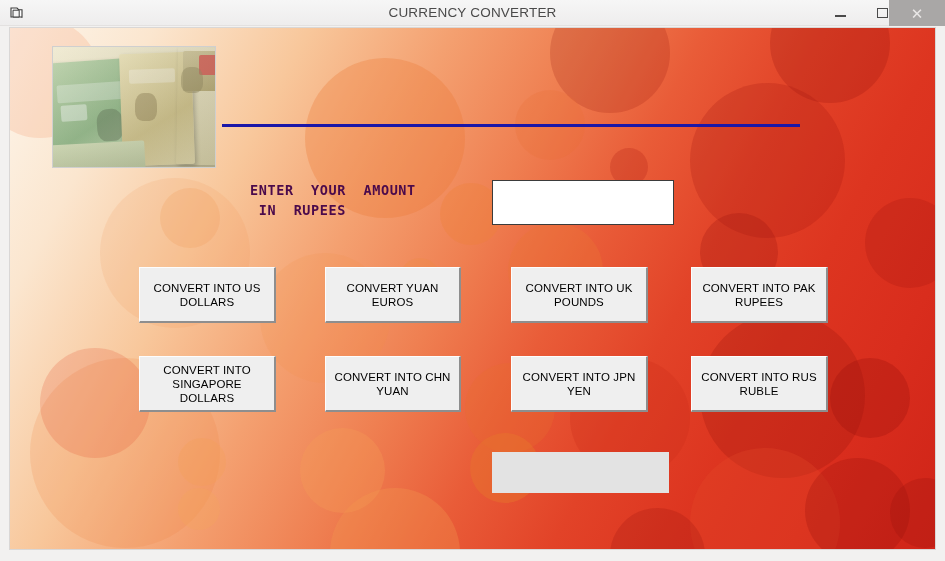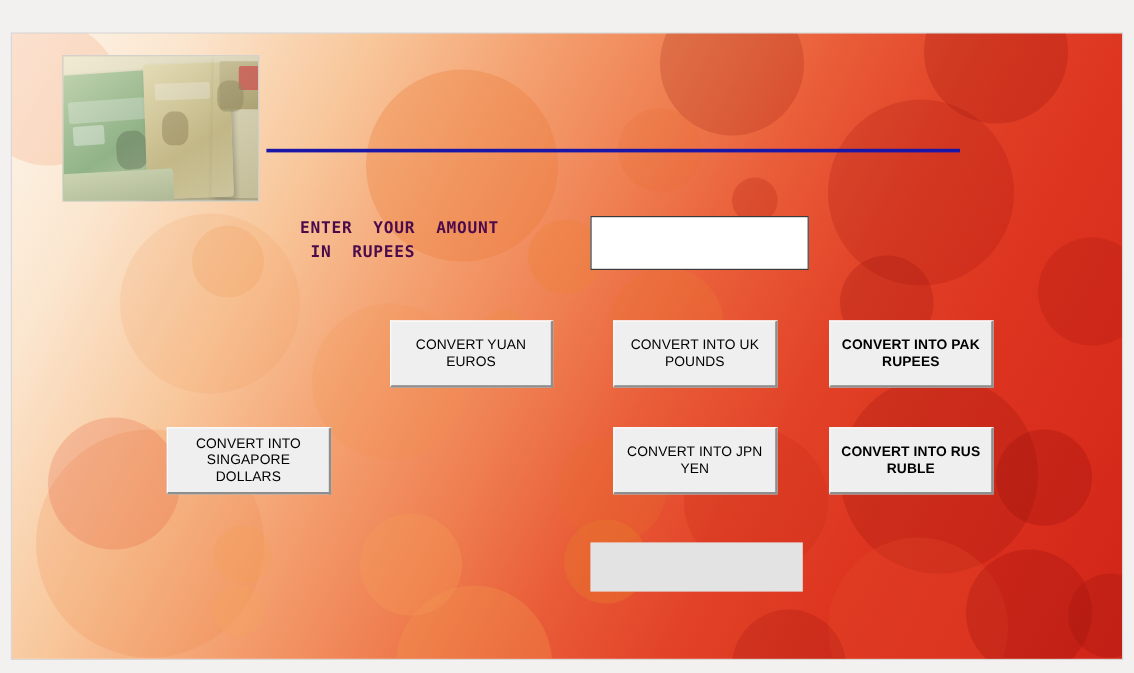--- a/index.html
+++ b/index.html
@@ -229,27 +229,47 @@
     justify-content: center;
     white-space: pre-line;
     cursor: default;
     padding: 0 4px;
   }
   .r1 { top: 239px; height: 56px; }
   .r2 { top: 328px; height: 56px; }
   .c1 { left: 129px; width: 137px; }
   .c2 { left: 315px; width: 136px; }
   .c3 { left: 501px; width: 137px; }
-  .c4 { left: 681px; width: 137px; font-weight: bold; }
+  .c4 { left: 681px; width: 137px; }
 </style>
 </head>
 <body>
 
 <div class="window">
 
+  <div class="titlebar">
+    <span class="title-icon">
+      <svg width="16" height="16" viewBox="0 0 16 16">
+        <path d="M2 3 h6 l1.6 1.7 H13 V12 H2 Z" fill="#ffffff" stroke="#3a3a3a" stroke-width="1.1"></path>
+        <path d="M4 5.2 h6.2 V12 H4 Z" fill="#f4f4f4" stroke="#3a3a3a" stroke-width="1"></path>
+        <path d="M12 11.4 l2 1.6 h-2 Z" fill="#6a6a6a"></path>
+      </svg>
+    </span>
+    <div class="title-text">CURRENCY CONVERTER</div>
+
+    <div class="winbtn winbtn-min">
+      <span class="glyph-min"></span>
+    </div>
+    <div class="winbtn winbtn-max">
+      <span class="glyph-max"></span>
+    </div>
+    <div class="winbtn winbtn-close">
+      <span class="glyph-close">✕</span>
+    </div>
+  </div>
 
   <div class="client">
 
     <div class="bubbles">
 
       <div class="bub" style="left:-30px;  top:-10px;  width:120px; height:120px; background:rgba(240,120,60,0.16);"></div>
       <div class="bub" style="left:90px;   top:150px;  width:150px; height:150px; background:rgba(240,140,70,0.13);"></div>
       <div class="bub" style="left:20px;   top:330px;  width:190px; height:190px; background:rgba(238,126,62,0.18);"></div>
       <div class="bub" style="left:30px;   top:320px;  width:110px; height:110px; background:rgba(226,80,50,0.22);"></div>
       <div class="bub" style="left:150px;  top:160px;  width:60px;  height:60px;  background:rgba(243,150,80,0.22);"></div>
@@ -300,28 +320,32 @@
         <div class="mn" style="left:0px; top:0px; width:180px; height:132px; background:linear-gradient(135deg,rgba(255,255,255,0.12),rgba(0,0,0,0.12));"></div>
       </div>
     </div>
 
     <div class="heading-rule"></div>
 
     <div class="lbl lbl-enter">ENTER  YOUR  AMOUNT
  IN  RUPEES</div>
     <input class="amount-field" type="text" value="" style="">
 
+    <div class="cbtn r1 c1">CONVERT INTO US
+DOLLARS</div>
     <div class="cbtn r1 c2">CONVERT YUAN EUROS</div>
     <div class="cbtn r1 c3">CONVERT INTO UK
 POUNDS</div>
     <div class="cbtn r1 c4">CONVERT INTO PAK
 RUPEES</div>
 
     <div class="cbtn r2 c1">CONVERT INTO
 SINGAPORE DOLLARS</div>
+    <div class="cbtn r2 c2">CONVERT INTO CHN
+YUAN</div>
     <div class="cbtn r2 c3">CONVERT INTO JPN YEN</div>
     <div class="cbtn r2 c4">CONVERT INTO RUS
 RUBLE</div>
 
     <input class="result-field" type="text" readonly="" value="" style="">
 
   </div>
 </div>
 
 </body></html>

